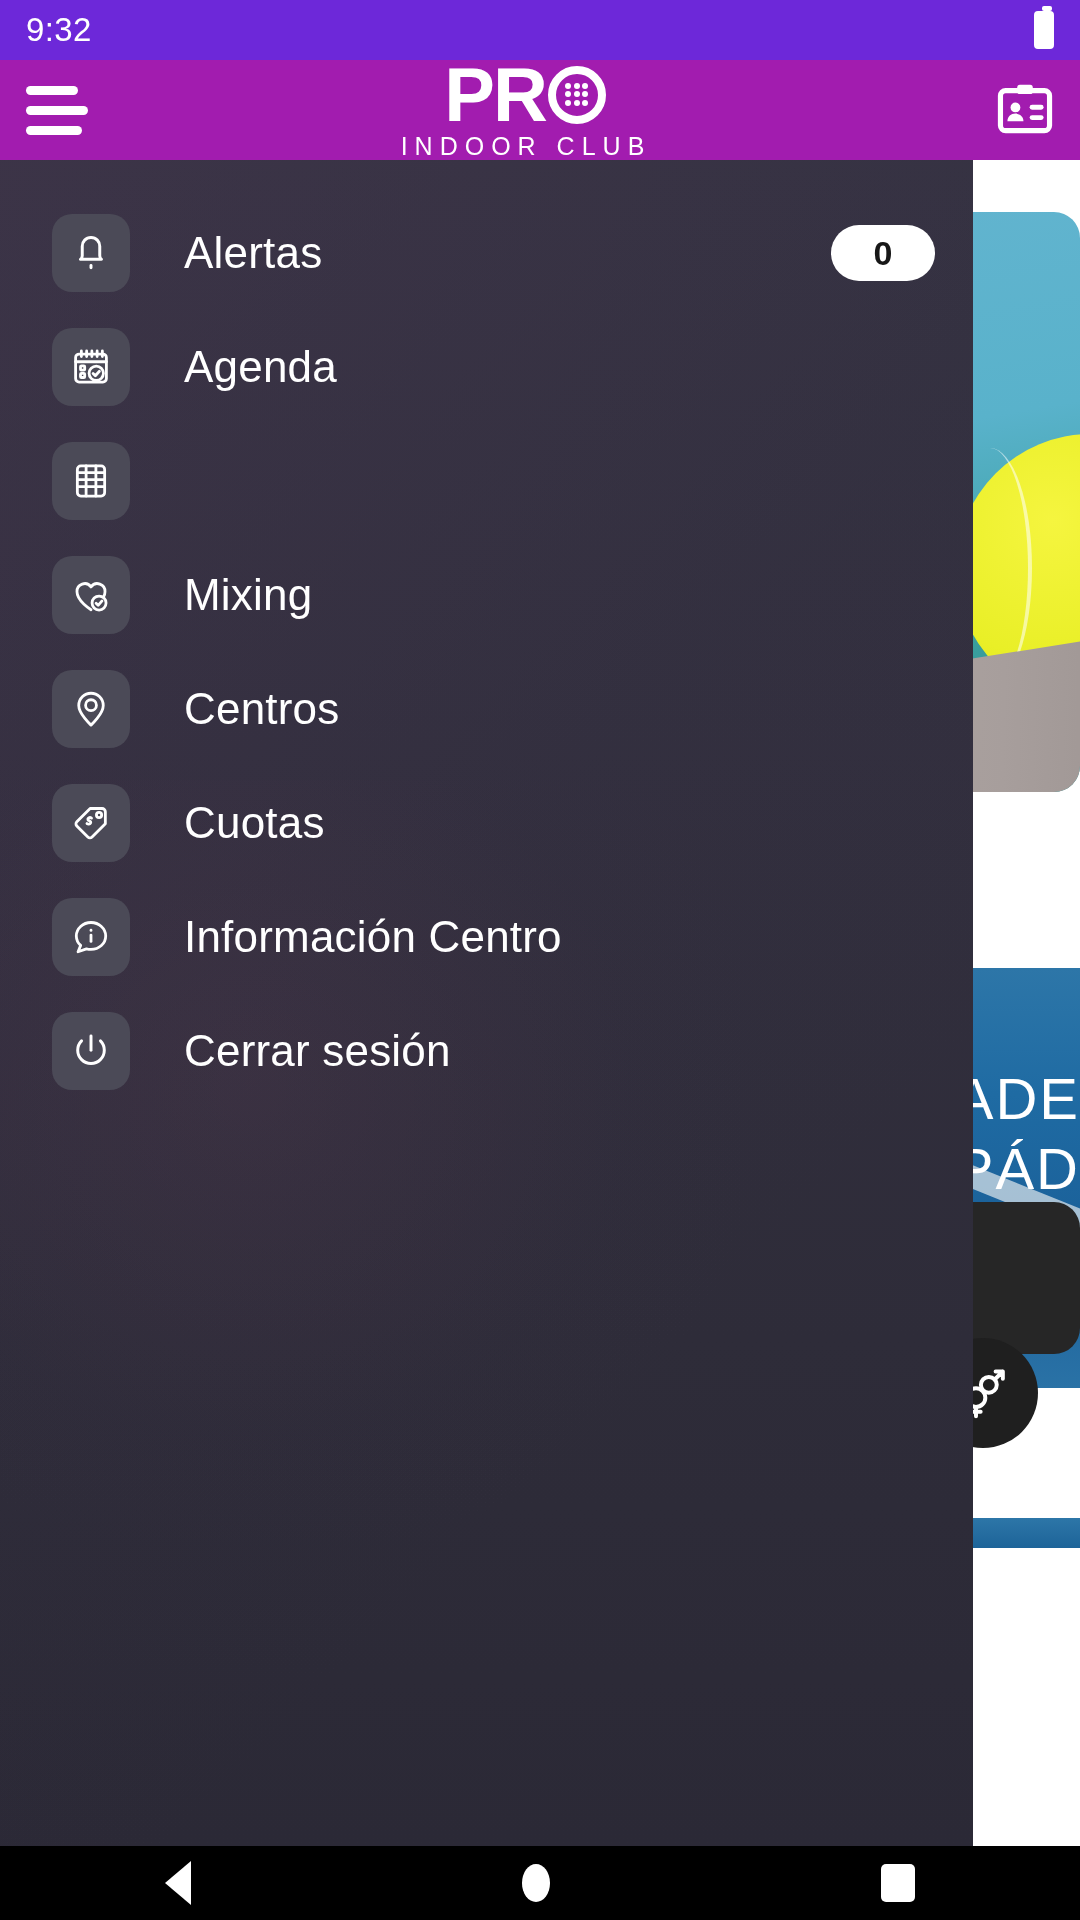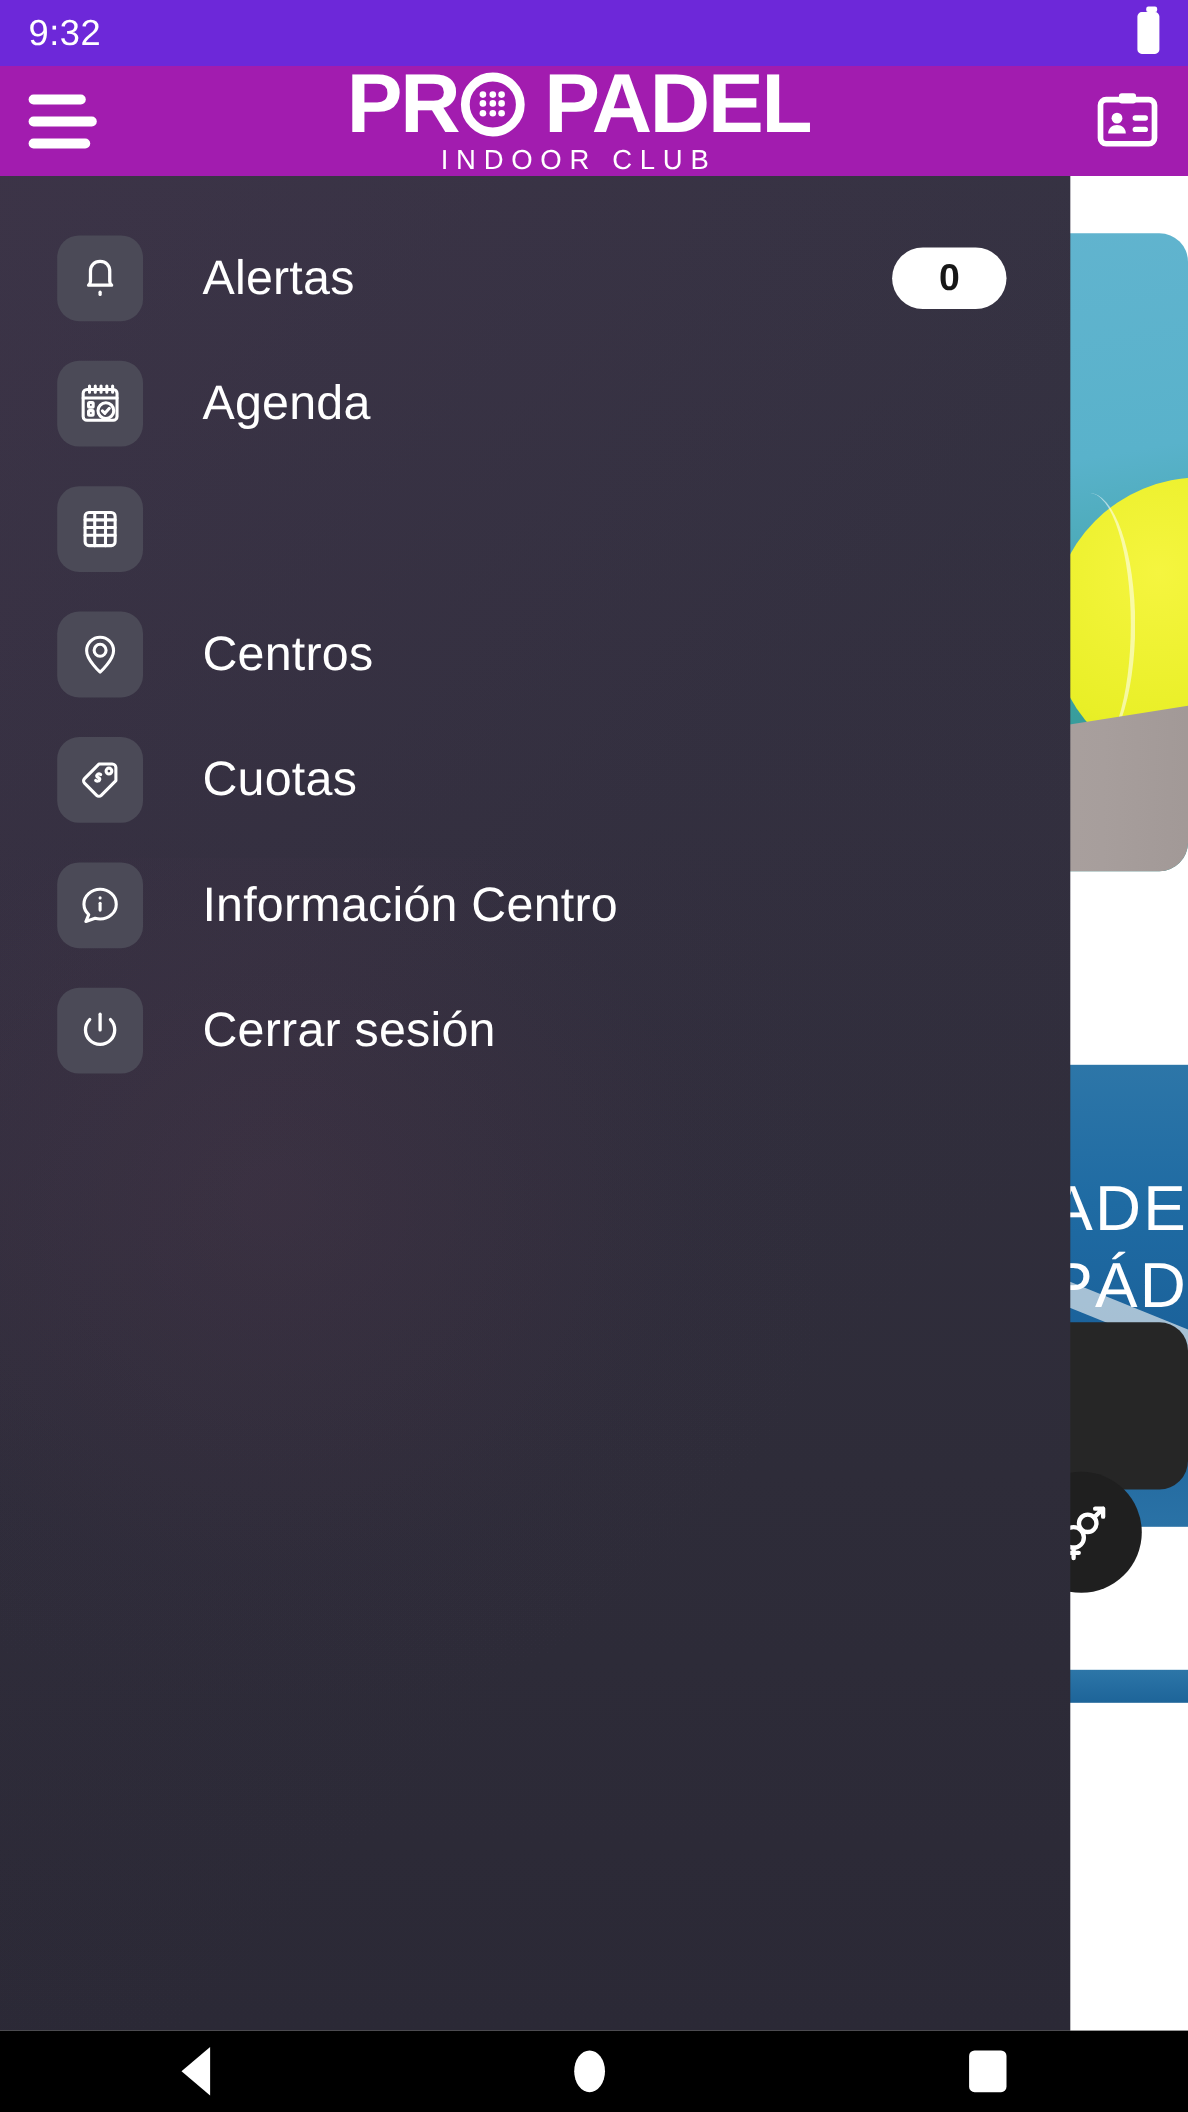--- a/index.html
+++ b/index.html
@@ -134,21 +134,21 @@
       linear-gradient(180deg,#343241 0%, #322f3e 35%, #2e2c39 70%, #2b2936 100%);
     overflow:hidden;
   }
   .drawer-scrim-shape {
     position:absolute; left:-80px; top:620px; width:820px; height:760px;
     background:radial-gradient(ellipse at 40% 40%, rgba(92,60,84,.22) 0%, rgba(60,48,70,.06) 55%, rgba(0,0,0,0) 75%);
     pointer-events:none;
   }
   .menu { position:relative; padding-top:36px; }
   .menu-item {
-    display:flex; align-items:center; height:114px; padding-left:52px; padding-right:58px;
+    display:flex; align-items:center; height:114px; padding-left:52px; padding-right:38px;
   }
   .tile {
     width:78px; height:78px; border-radius:20px; background:#4b4a57;
     display:flex; align-items:center; justify-content:center; flex:0 0 78px;
   }
   .menu-label {
     margin-left:54px; color:#ffffff; font-size:44px; font-weight:400; letter-spacing:.2px;
     white-space:nowrap;
   }
   .menu-spacer { flex:1; }
@@ -231,21 +231,20 @@
               <span></span>
               <span></span>
             <span></span>
               <span></span>
               <span></span>
             <span></span>
               <span></span>
               <span></span>
           </span>
         </span>
-        <span class="w2">PADEL</span>
       </div>
       <div class="brand-sub">INDOOR CLUB</div>
     </div>
 
     <div class="idbadge">
       <svg width="62" height="62" viewBox="0 0 24 24" fill="none">
         <rect x="2.5" y="4.5" width="19" height="15.5" rx="2" stroke="#fff" stroke-width="2"></rect>
         <rect x="9" y="2.2" width="6" height="3.6" rx="1" fill="#fff"></rect>
         <circle cx="8.3" cy="11" r="1.9" fill="#fff"></circle>
         <path d="M5.2 16.4c0-1.9 1.4-3 3.1-3s3.1 1.1 3.1 3z" fill="#fff"></path>
@@ -289,20 +288,30 @@
       <div class="menu-item">
         <div class="tile">
           <svg width="42" height="42" viewBox="0 0 24 24" fill="none" stroke="#fff" stroke-width="1.6" stroke-linecap="round" stroke-linejoin="round">
             <rect x="4.2" y="3.4" width="15.6" height="17.2" rx="2"></rect>
             <path d="M4.2 7.2h15.6 M4.2 11.2h15.6 M4.2 15.2h15.6"></path>
             <path d="M9.2 3.4v17.2 M14.8 3.4v17.2"></path>
           </svg>
         </div>
       </div>
 
+      <div class="menu-item">
+        <div class="tile">
+          <svg width="42" height="42" viewBox="0 0 24 24" fill="none" stroke="#fff" stroke-width="1.6" stroke-linecap="round" stroke-linejoin="round">
+            <path d="M12 20.4s-8-4.8-8-10.2A4.4 4.4 0 0 1 12 7.4a4.4 4.4 0 0 1 8 2.8c0 1-.3 2-.8 2.9"></path>
+            <circle cx="16.6" cy="16.6" r="4"></circle>
+            <path d="M14.9 16.7l1.2 1.2 2.2-2.5"></path>
+          </svg>
+        </div>
+        <div class="menu-label">Mixing</div>
+      </div>
 
       <div class="menu-item">
         <div class="tile">
           <svg width="42" height="42" viewBox="0 0 24 24" fill="none" stroke="#fff" stroke-width="1.6" stroke-linecap="round" stroke-linejoin="round">
             <path d="M12 21.2s7-6.4 7-11.2a7 7 0 1 0-14 0c0 4.8 7 11.2 7 11.2z"></path>
             <circle cx="12" cy="9.8" r="3.1"></circle>
           </svg>
         </div>
         <div class="menu-label">Centros</div>
       </div>

